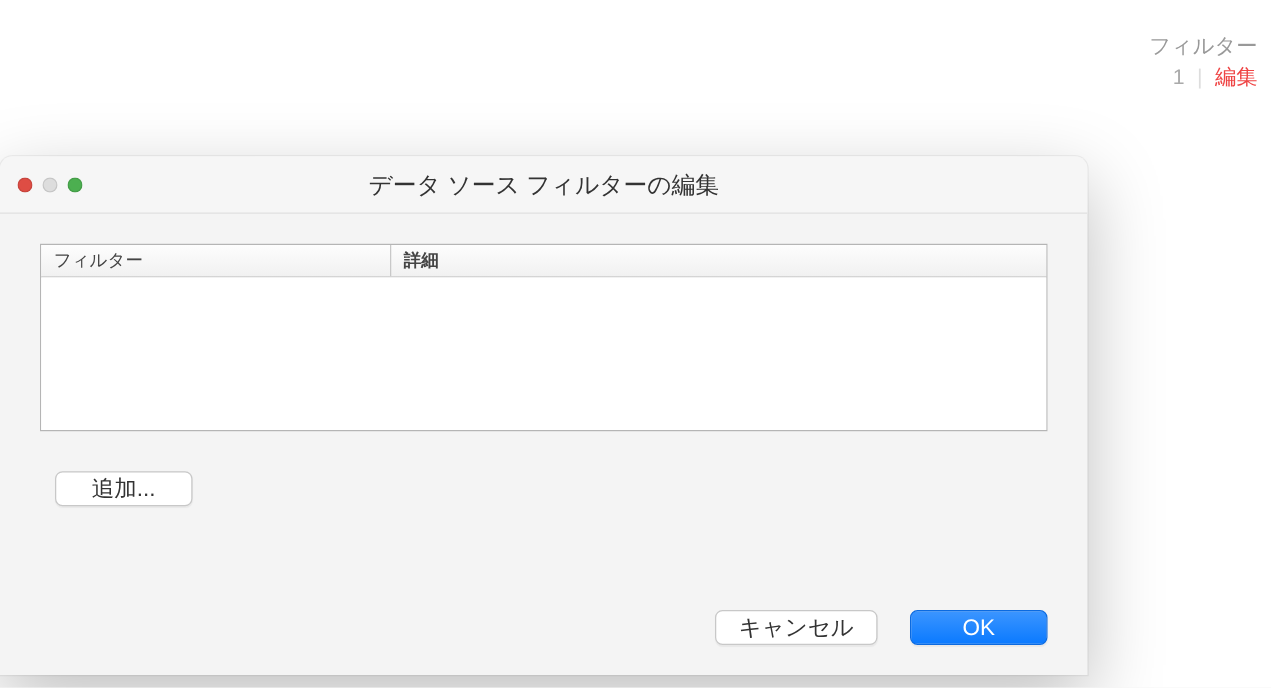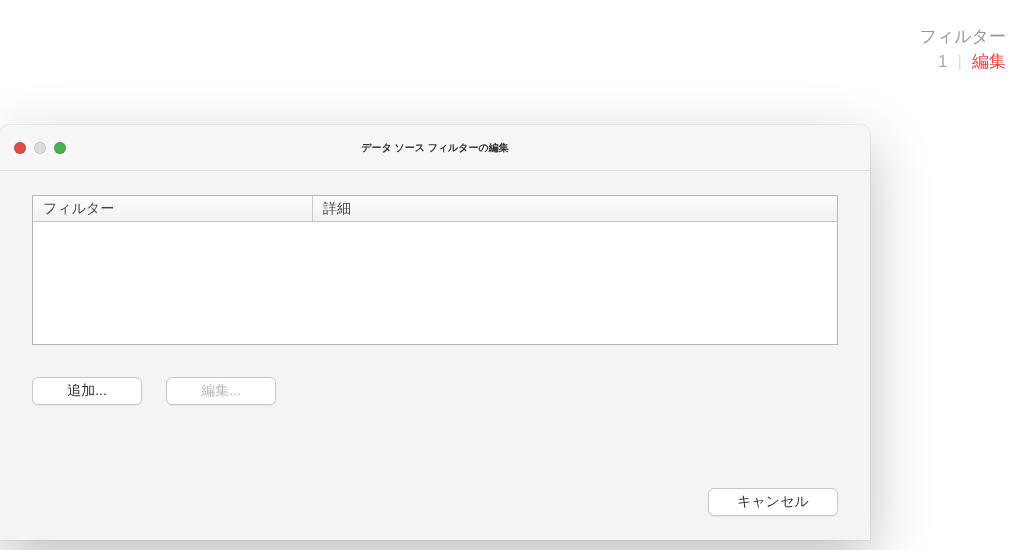--- a/index.html
+++ b/index.html
@@ -78,22 +78,22 @@
     }
     .traffic-light.red { background: #de4d44; border: 0.5px solid rgba(0,0,0,0.1); }
     .traffic-light.yellow { background: #ddd; border: 0.5px solid rgba(0,0,0,0.1); }
     .traffic-light.green { background: #4caf50; border: 0.5px solid rgba(0,0,0,0.1); }
 
     .dialog-title {
       position: absolute;
       left: 0;
       right: 0;
       text-align: center;
-      font-size: 10px;
-      font-weight: 700;
+      font-size: 19px;
+      font-weight: 400;
       color: #333;
       pointer-events: none;
     }
 
     .dialog-body {
       padding: 24px 32px 0 32px;
     }
 
     .table-container {
       background: #fff;
@@ -115,45 +115,47 @@
       border-right: 1px solid #c8c8c8;
       display: flex;
       align-items: center;
     }
     .th.col-filter {
       width: 280px;
     }
     .th.col-detail {
       flex: 1;
       border-right: none;
+      font-weight: bold;
     }
     .table-body {
       flex: 1;
       background: #fff;
     }
 
     .action-buttons {
       margin-top: 32px;
       display: flex;
       gap: 24px;
     }
     .btn {
       min-width: 110px;
       height: 28px;
       padding: 0 16px;
       border-radius: 6px;
       background: #ffffff;
       border: 1px solid #c8c8c8;
-      font-size: 14px;
+      font-size: 18px;
       color: #333;
       cursor: pointer;
       box-shadow: 0 1px 1px rgba(0,0,0,0.05);
       display: inline-flex;
       align-items: center;
       justify-content: center;
+      margin-left: 12px;
     }
     .btn:disabled {
       color: #bbb;
       cursor: default;
     }
 
     .footer-buttons {
       position: absolute;
       bottom: 24px;
       right: 32px;
@@ -197,20 +199,20 @@
     <div class="table-container">
       <div class="table-header">
         <div class="th col-filter">フィルター</div>
         <div class="th col-detail">詳細</div>
       </div>
       <div class="table-body"></div>
     </div>
 
     <div class="action-buttons">
       <button class="btn">追加...</button>
-      <button class="btn" disabled="">編集...</button>
     </div>
   </div>
 
   <div class="footer-buttons">
     <button class="btn btn-wide">キャンセル</button>
+    <button class="btn btn-primary">OK</button>
   </div>
 </div>
 
 </body></html>

